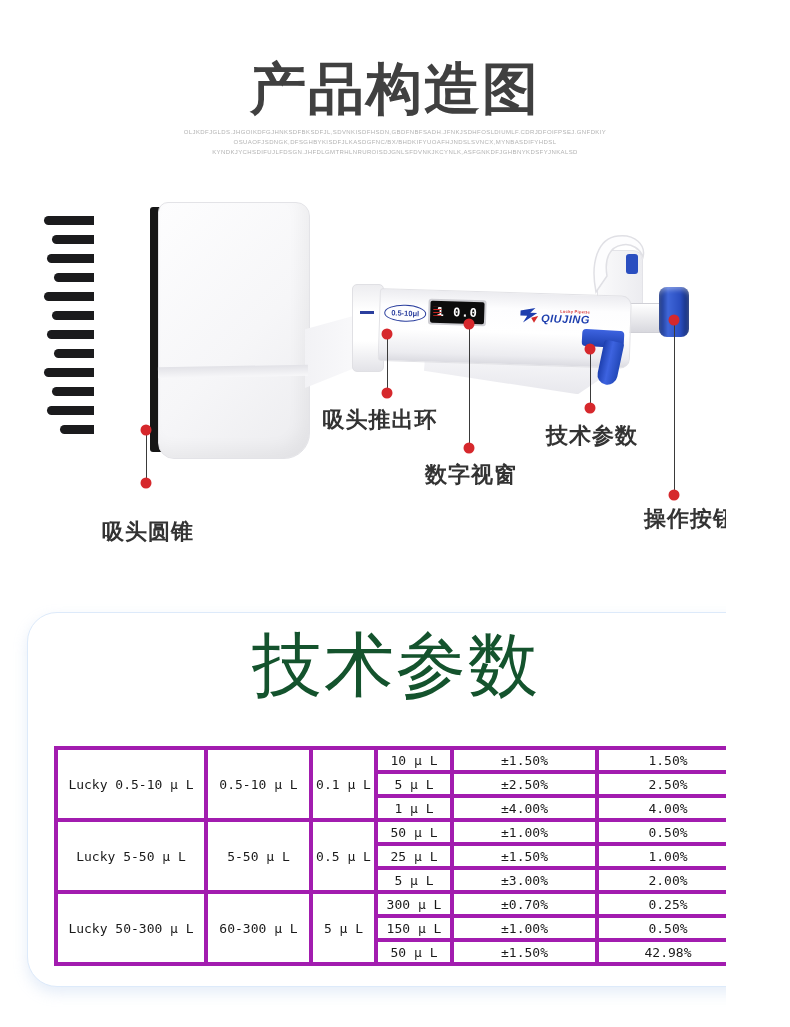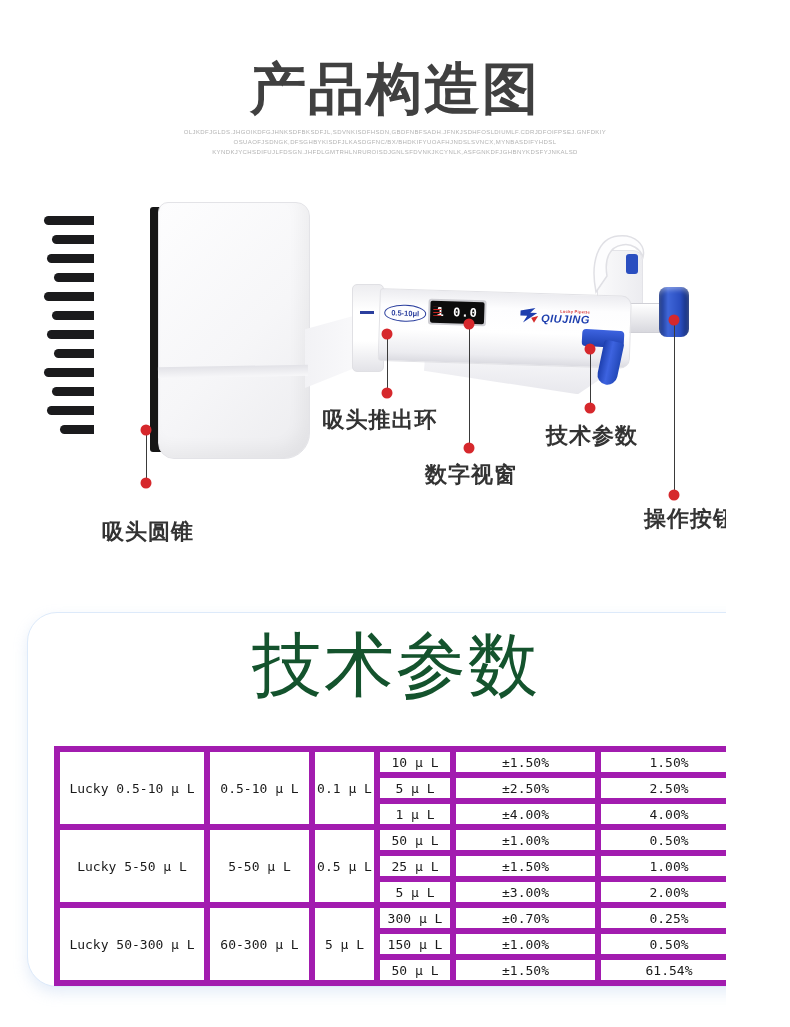--- a/index.html
+++ b/index.html
@@ -72,21 +72,21 @@
   .card{position:absolute;left:27px;top:612px;width:736px;height:373px;background:#fff;
         border:1px solid var(--card-border);border-radius:30px;
         box-shadow:0 6px 14px rgba(160,190,230,.28);}
   .s2-title{position:absolute;left:0;top:6px;width:100%;text-align:center;margin:0;
             font-size:70px;font-weight:normal;color:#14532d;letter-spacing:2px;}
   .s2-sub{position:absolute;left:0;top:74px;width:100%;text-align:center;
           font-size:20px;color:#595959;letter-spacing:1.5px;}
   table.spec{position:absolute;left:26px;top:133px;width:683px;border-collapse:collapse;
              table-layout:fixed;font-family:"DejaVu Sans Mono","Liberation Mono",monospace;
              font-size:13px;color:#1a1a1a;border:2px solid #000;}
-  table.spec td{border:6px solid #a21caf;text-align:center;height:20px;padding:0 2px;overflow:hidden;}
+  table.spec td{border:4px solid #a21caf;text-align:center;height:20px;padding:0 2px;overflow:hidden;}
 </style>
 </head>
 <body>
 
 <div class="page">
 
   <h1 class="s1-title">产品构造图</h1>
   <div class="fineprint">
     <div>OLJKDFJGLDS.JHGOIKDFGJHNKSDFBKSDFJL,SDVNKISDFHSDN,GBDFNBFSADH.JFNKJSDHFOSLDIUMLF.CDRJDFOIFPSEJ.GNFDKIY</div>
     <div>OSUAOFJSDNGK,DFSGHBYKISDFJLKASDGFNC/BX/BHDKIFYUOAFHJNDSLSVNCX,MYNBASDIFYHDSL</div>
@@ -233,18 +233,18 @@
           <td>0.25%</td>
         </tr>
         <tr>
           <td>150 μ L</td>
           <td>±1.00%</td>
           <td>0.50%</td>
         </tr>
         <tr>
           <td>50 μ L</td>
           <td>±1.50%</td>
-          <td>61.54%</td>
+          <td>42.98%</td>
         </tr>
       </tbody>
     </table>
   </div>
 </div>
 
 </body></html>

